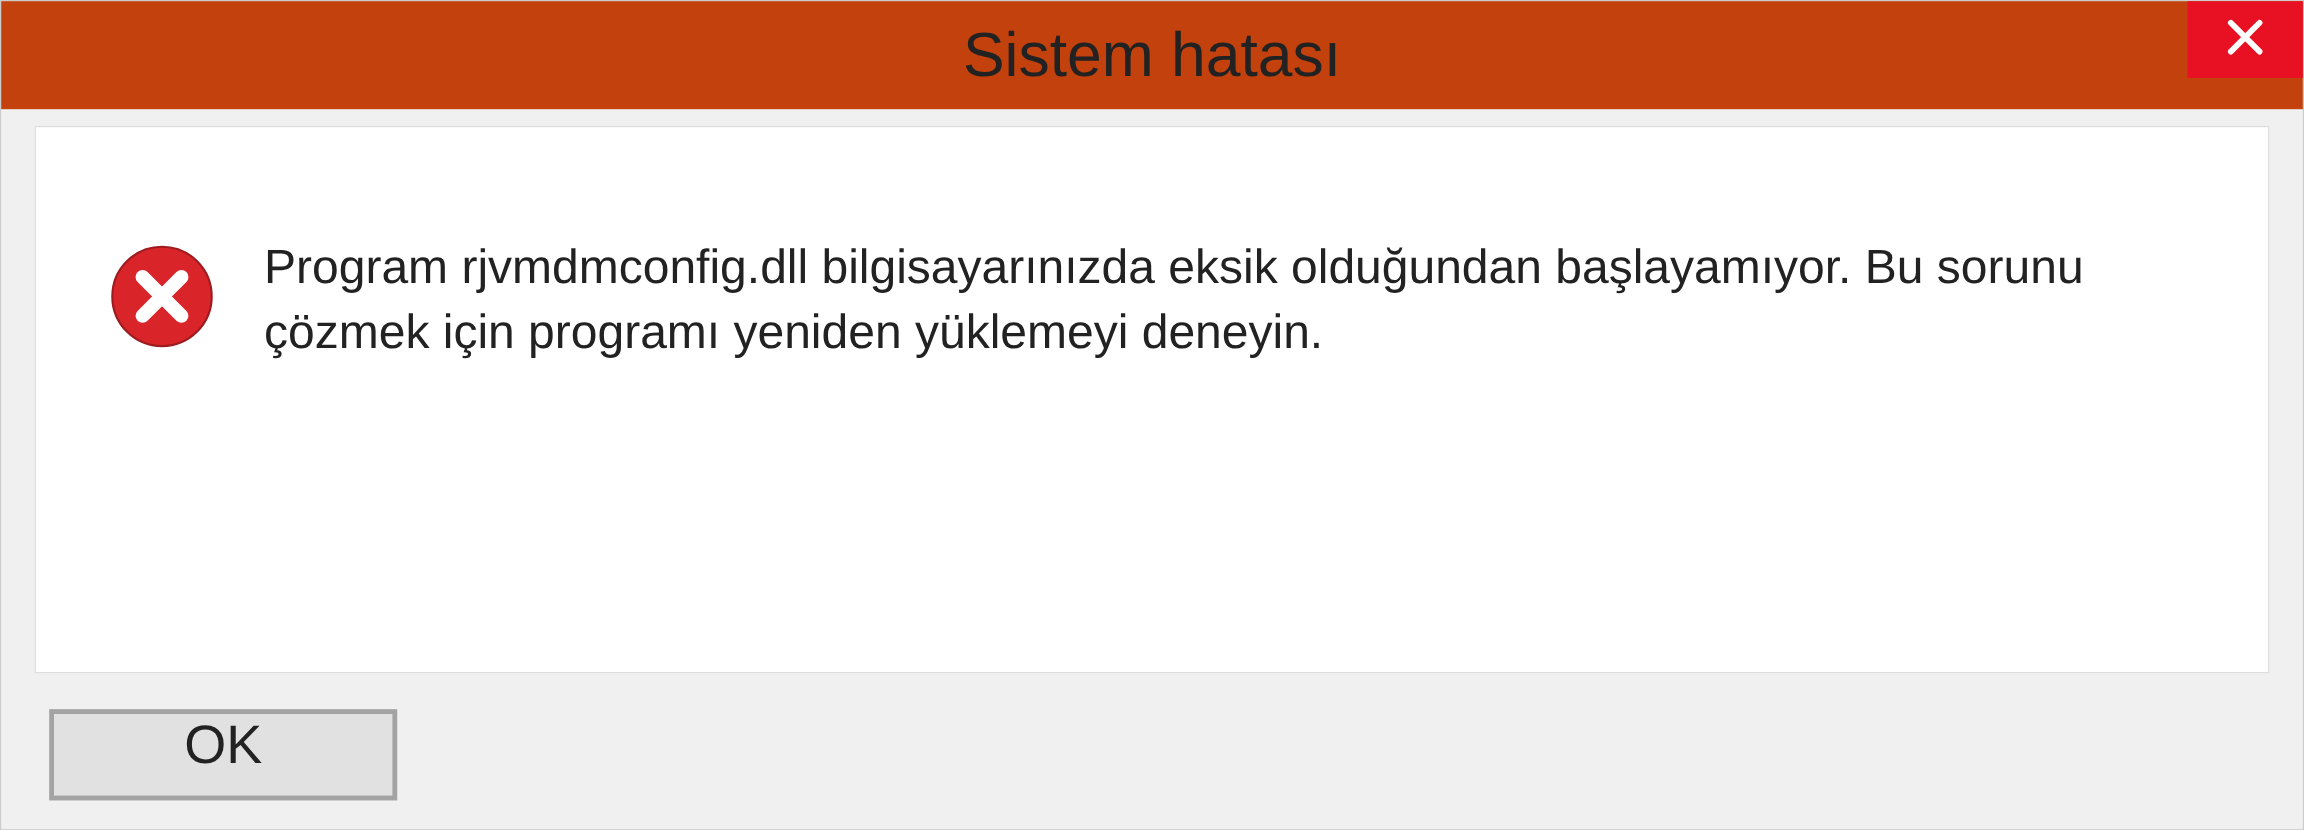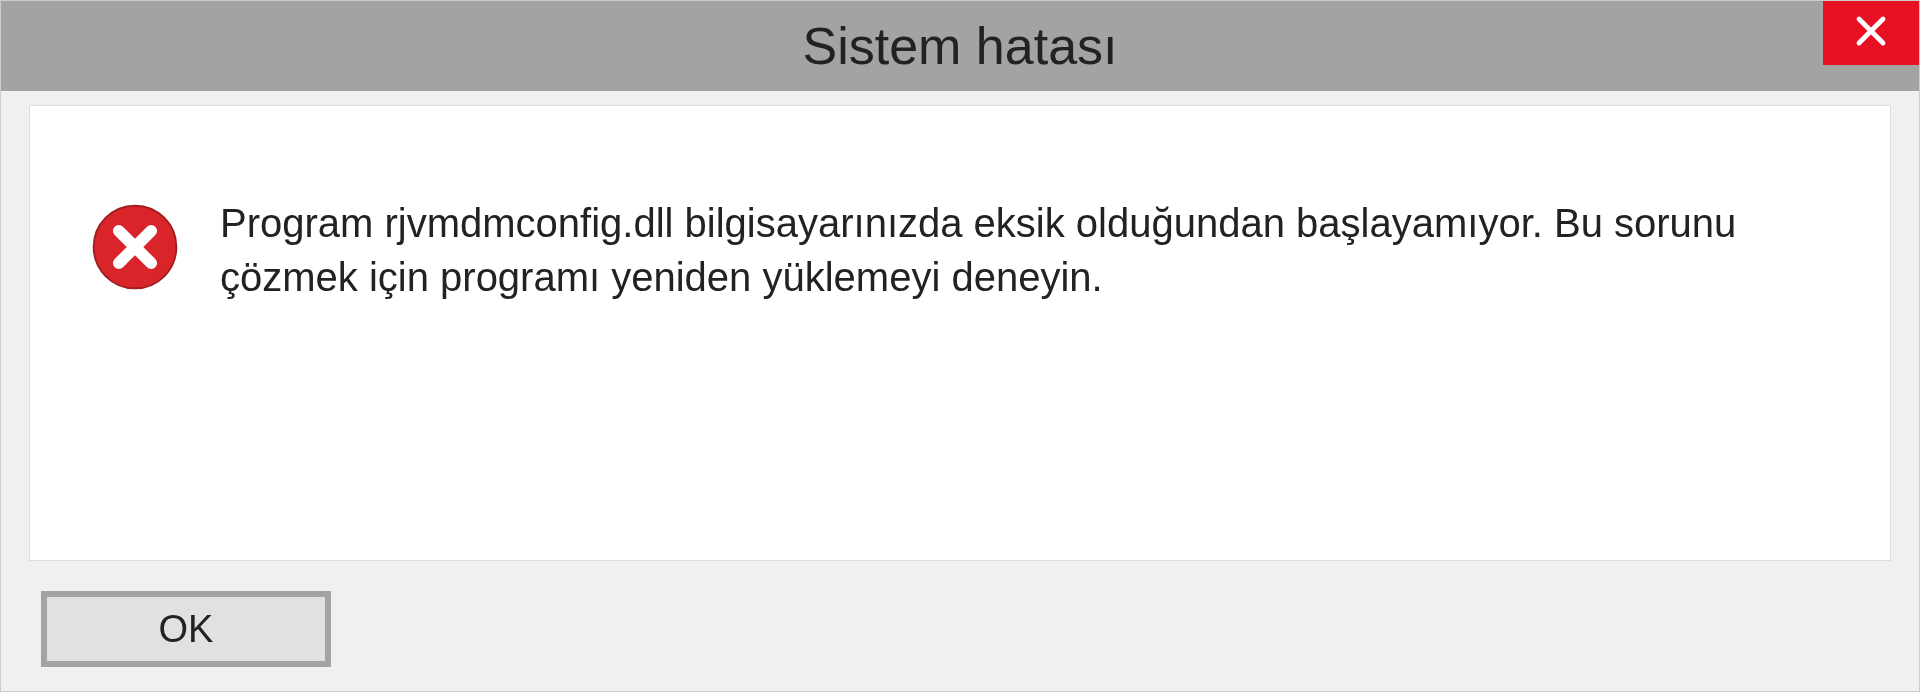--- a/index.html
+++ b/index.html
@@ -22,21 +22,21 @@
       position: relative;
       display: flex;
       flex-direction: column;
     }
     .title-bar {
       display: flex;
       align-items: center;
       justify-content: center;
       height: 90px;
       position: relative;
-      background: #a3a3a3;
+      background: #c2410c;
     }
     .title-text {
       font-size: 52px;
       font-weight: 400;
       color: #222;
     }
     .close-button {
       position: absolute;
       right: 0;
       top: 0;
@@ -91,26 +91,26 @@
       font-weight: 800;
       color: #e81123;
       letter-spacing: 1px;
       font-style: italic;
       text-shadow: 2px 2px 2px rgba(0,0,0,0.2);
     }
     .ok-button {
       width: 290px;
       height: 76px;
       background: #e1e1e1;
-      border: 6px solid #a3a3a3;
-      font-size: 38px;
+      border: 4px solid #a3a3a3;
+      font-size: 45px;
       color: #222;
       cursor: pointer;
       display: flex;
-      align-items: center;
+      align-items: flex-start;
       justify-content: center;
       font-family: inherit;
     }
   </style>
 </head>
 <body>
 
 <div class="dialog-window">
 
   <div class="title-bar">

